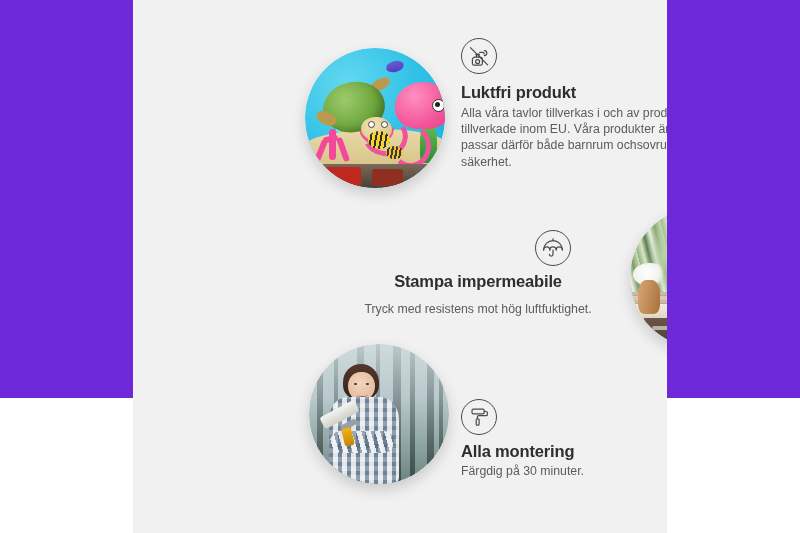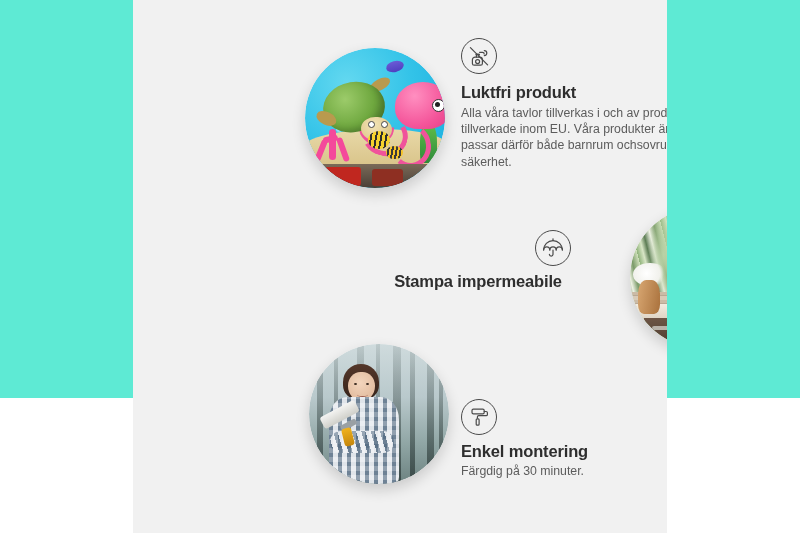--- a/index.html
+++ b/index.html
@@ -11,21 +11,21 @@
     width: 800px;
     height: 533px;
     overflow: hidden;
     font-family: "Liberation Sans", sans-serif;
   }
 
   #stage {
     position: relative;
     width: 800px;
     height: 398px;
-    background: #5eead4;
+    background: #6d28d9;
   }
 
   
   #artboard {
     position: absolute;
     left: 133px;
     top: 0px;
     width: 534px;
     height: 533px;
     background: #f1f1f1;
@@ -398,28 +398,29 @@
             <path d="M2.6 14.0c0-5.2 4.2-9.4 9.4-9.4s9.4 4.2 9.4 9.4"></path>
             <path d="M2.6 14.0c0-1.7 1.4-3.1 3.1-3.1s3.1 1.4 3.1 3.1"></path>
             <path d="M8.8 14.0c0-1.7 1.4-3.1 3.2-3.1s3.2 1.4 3.2 3.1"></path>
             <path d="M15.2 14.0c0-1.7 1.4-3.1 3.1-3.1s3.1 1.4 3.1 3.1"></path>
             <path d="M12 4.6V2.8"></path>
             <path d="M12 14.0v4.3c0 1.0-.8 1.8-1.8 1.8s-1.8-.8-1.8-1.8"></path>
           </svg>
         </div>
       </div>
       <div class="f-title">Stampa impermeabile</div>
+      <div class="f-body">Tryck med resistens mot hög luftfuktighet.</div>
     </div>
 
     <div class="feature" id="feature-mount">
       <div class="icon-circle">
         <svg width="24" height="24" viewBox="0 0 24 24" fill="none" stroke="#4a4a4a" stroke-width="1.2" stroke-linecap="round" stroke-linejoin="round">
           <rect x="5.0" y="4.2" width="12.2" height="4.6" rx="1.4"></rect>
           <path d="M17.2 6.5h1.9c.7 0 1.3.6 1.3 1.3v1.6c0 .7-.6 1.3-1.3 1.3h-7.4c-.7 0-1.3.6-1.3 1.3v1.1"></path>
           <rect x="9.2" y="13.8" width="2.9" height="6.4" rx="1.0"></rect>
         </svg>
       </div>
-      <div class="f-title">Enkel montering</div>
+      <div class="f-title">Alla montering</div>
       <div class="f-body">Färgdig på 30 minuter.</div>
     </div>
 
   </div>
 </div>
 
 </body></html>

